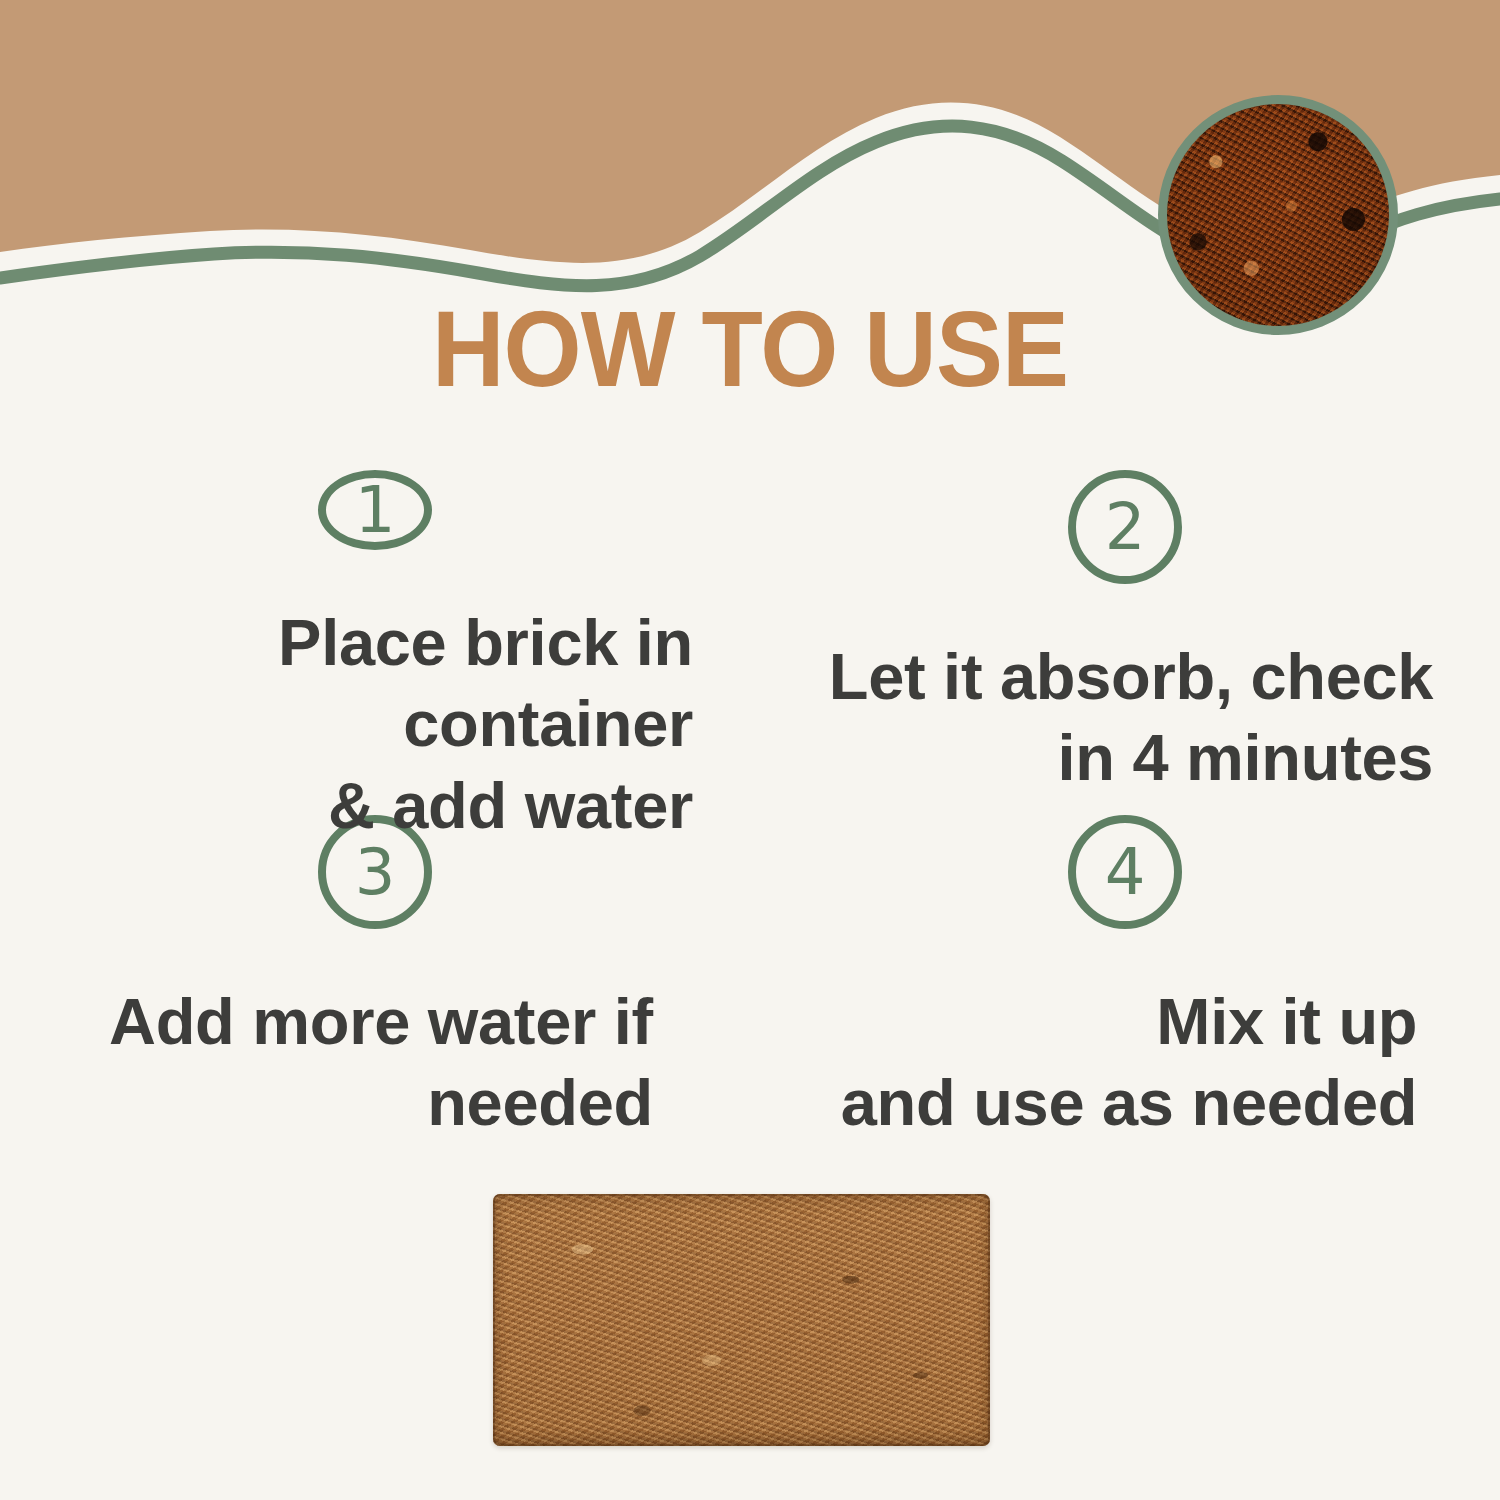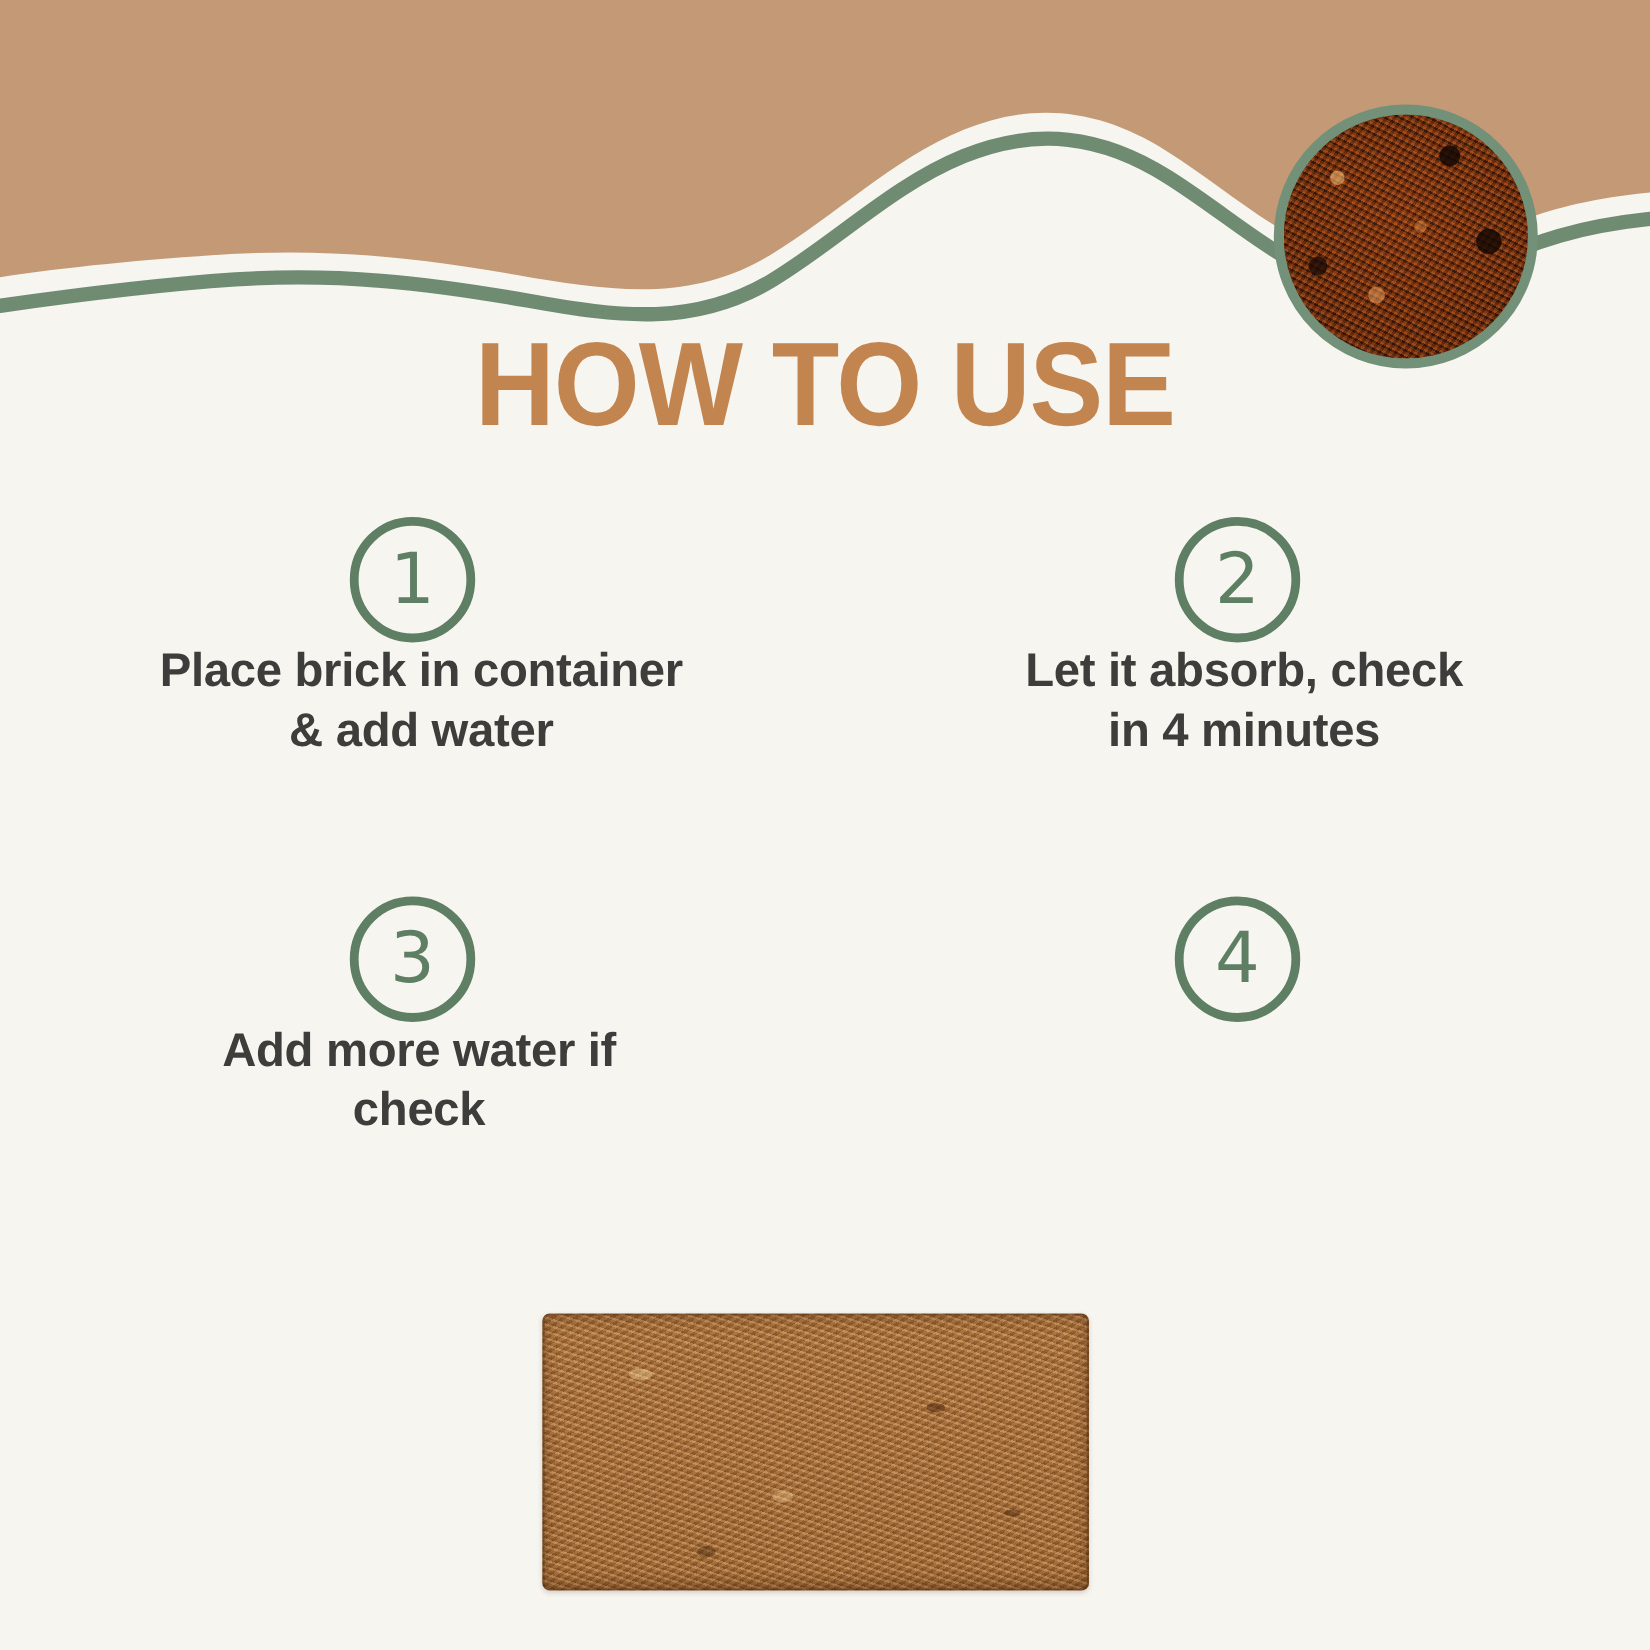--- a/index.html
+++ b/index.html
@@ -62,23 +62,24 @@
     border:8px solid #5E7F63;
     box-sizing:border-box;
     display:flex;align-items:center;justify-content:center;
     color:#5E7F63;
     font-size:64px;
     font-weight:400;
     line-height:1;
     font-family:"DejaVu Sans","Liberation Sans",sans-serif;
   }
   .step-text{
-    text-align:center;
+    margin-top:52px;
+    text-align:right;
     color:#3D3D3B;
-    font-size:43px;
+    font-size:65px;
     font-weight:700;
     line-height:1.25;
     letter-spacing:-.3px;
     white-space:pre-line;
     font-family:"Liberation Sans","DejaVu Sans",sans-serif;
     max-width:620px;
   }
   .step-1 .step-text{transform:translateX(8px);}
   .step-2 .step-text{transform:translateX(6px);}
   .step-3 .step-text{transform:translateX(6px);}
@@ -155,26 +156,28 @@
       </div>
       <div class="step-text">Let it absorb, check
 in 4 minutes</div>
     </div>
 
     <div class="step step-3">
       <div class="num-circle">
         <span>3</span>
       </div>
       <div class="step-text">Add more water if
-check</div>
+needed</div>
     </div>
 
     <div class="step step-4">
       <div class="num-circle">
         <span>4</span>
       </div>
+      <div class="step-text">Mix it up
+and use as needed</div>
     </div>
 
   </div>
 
   <div class="brick"></div>
 
 </div>
 
 </body></html>

